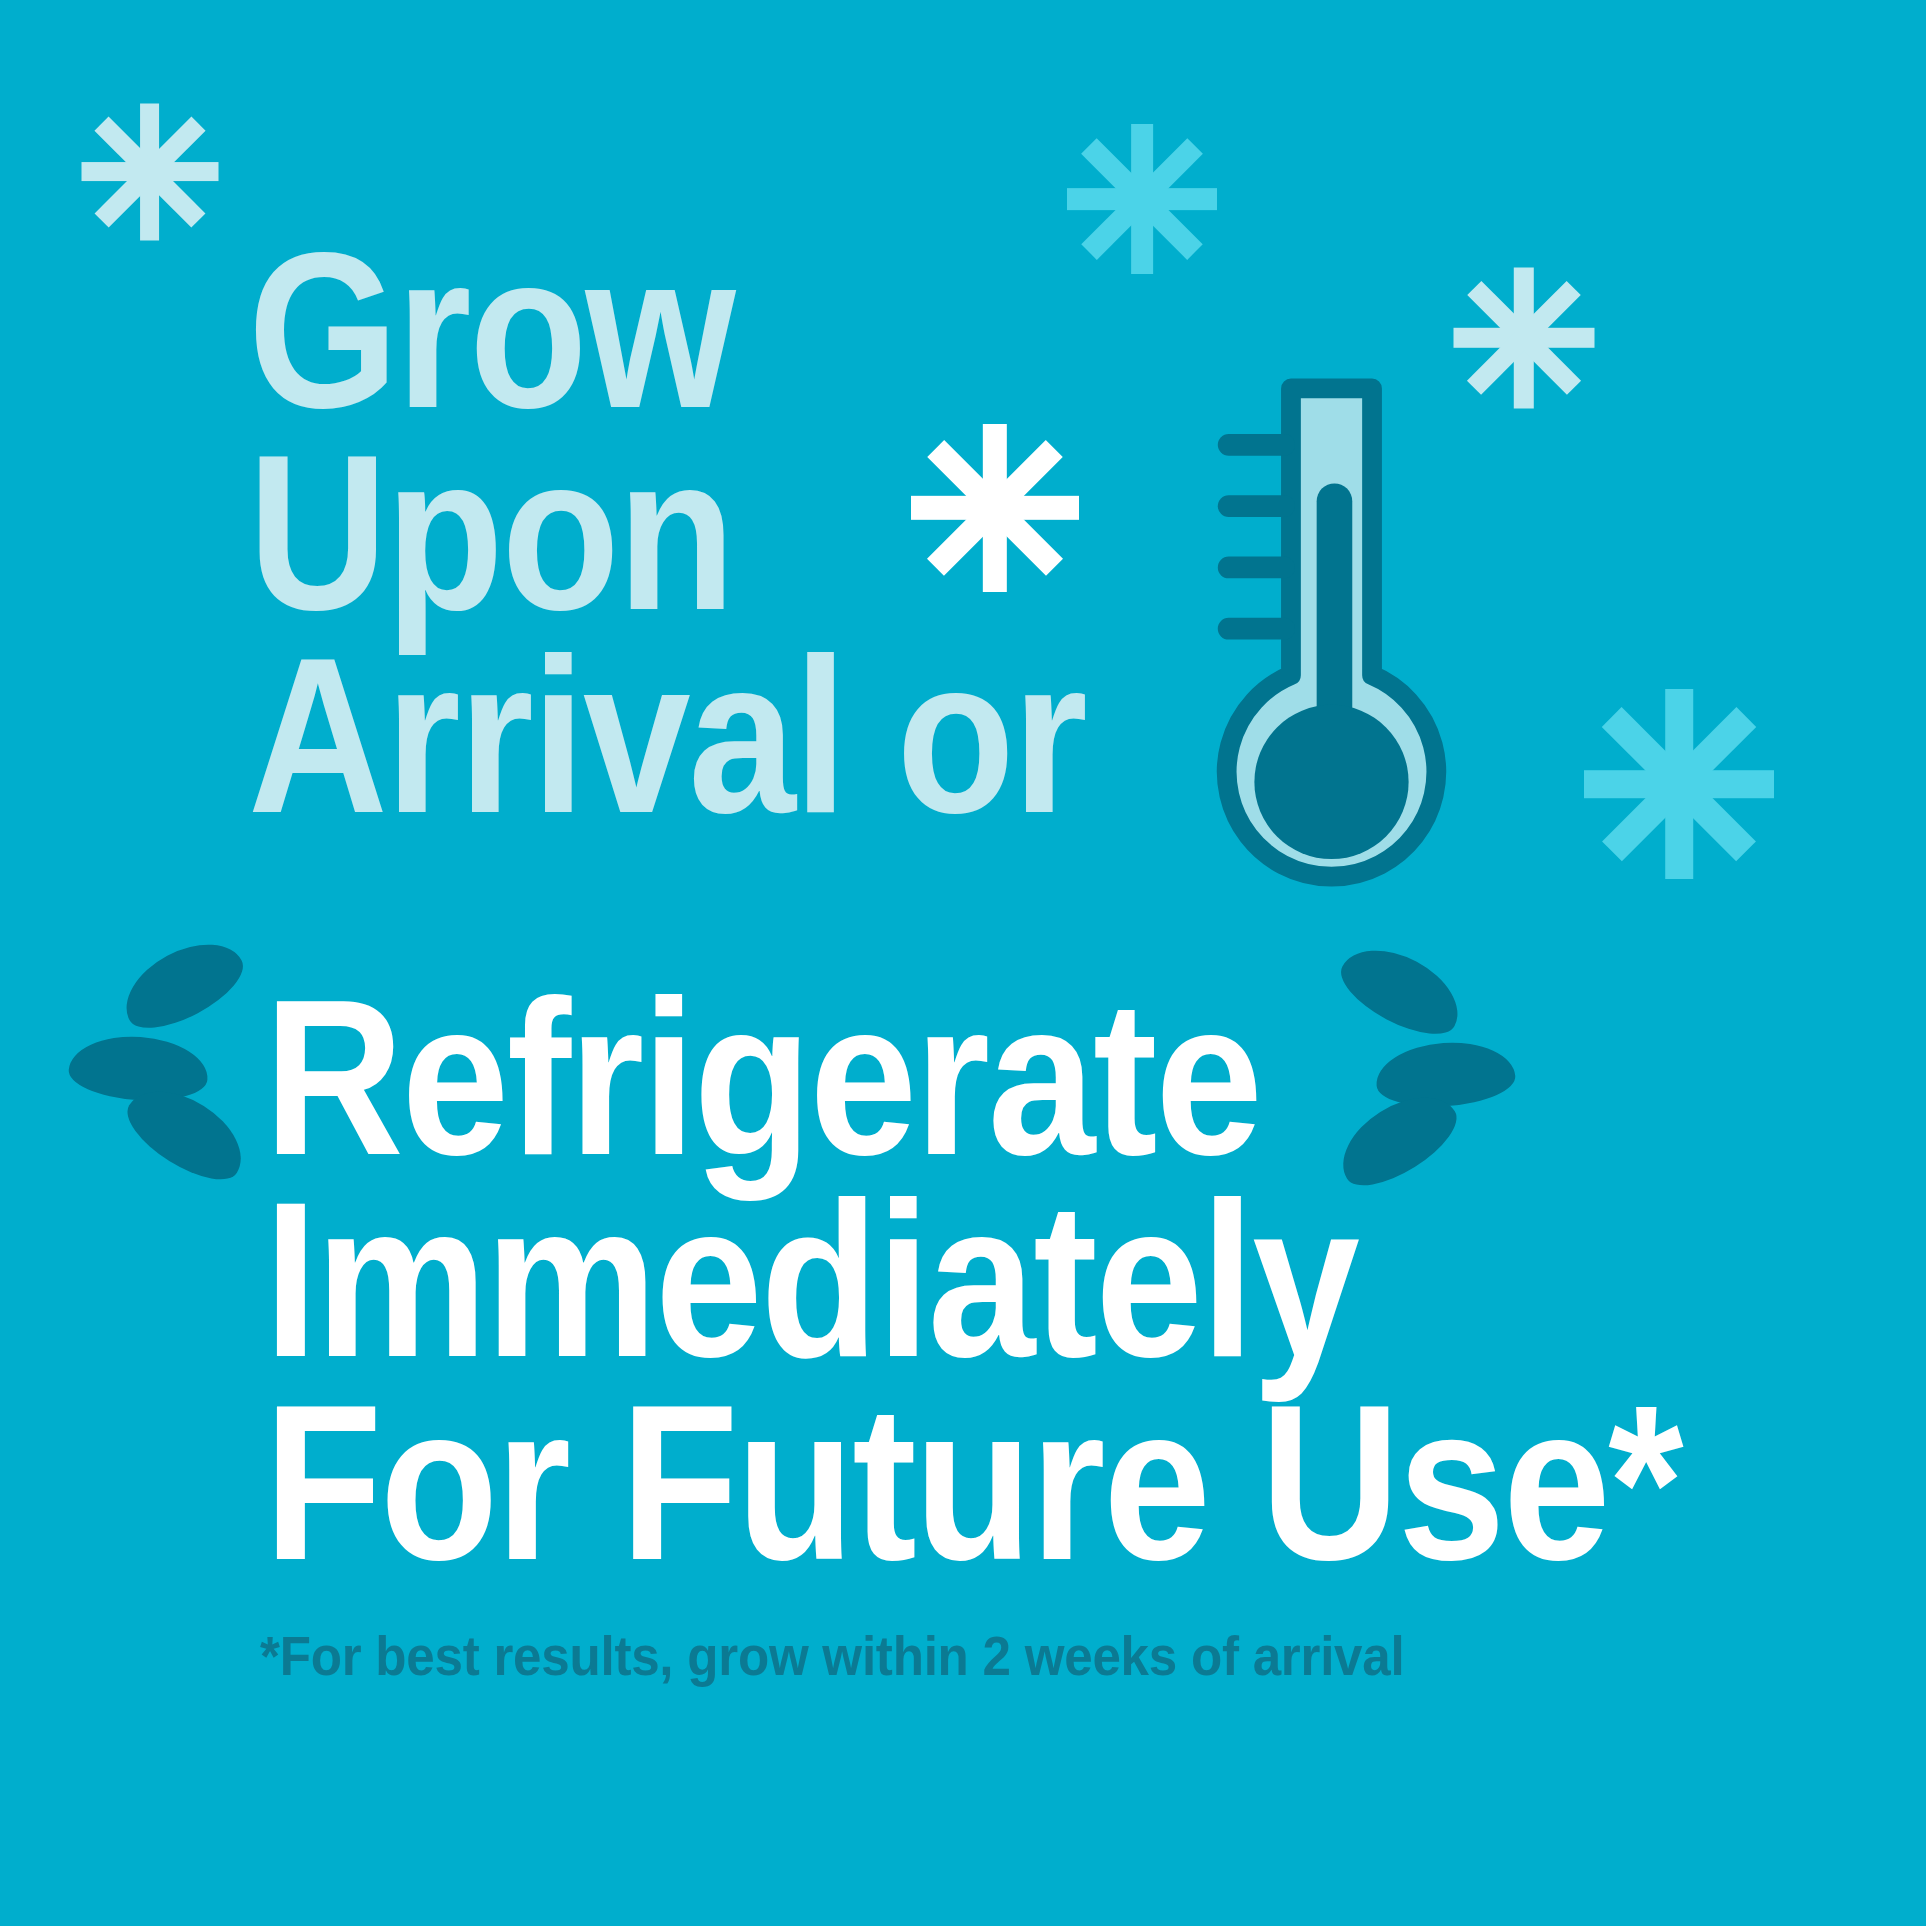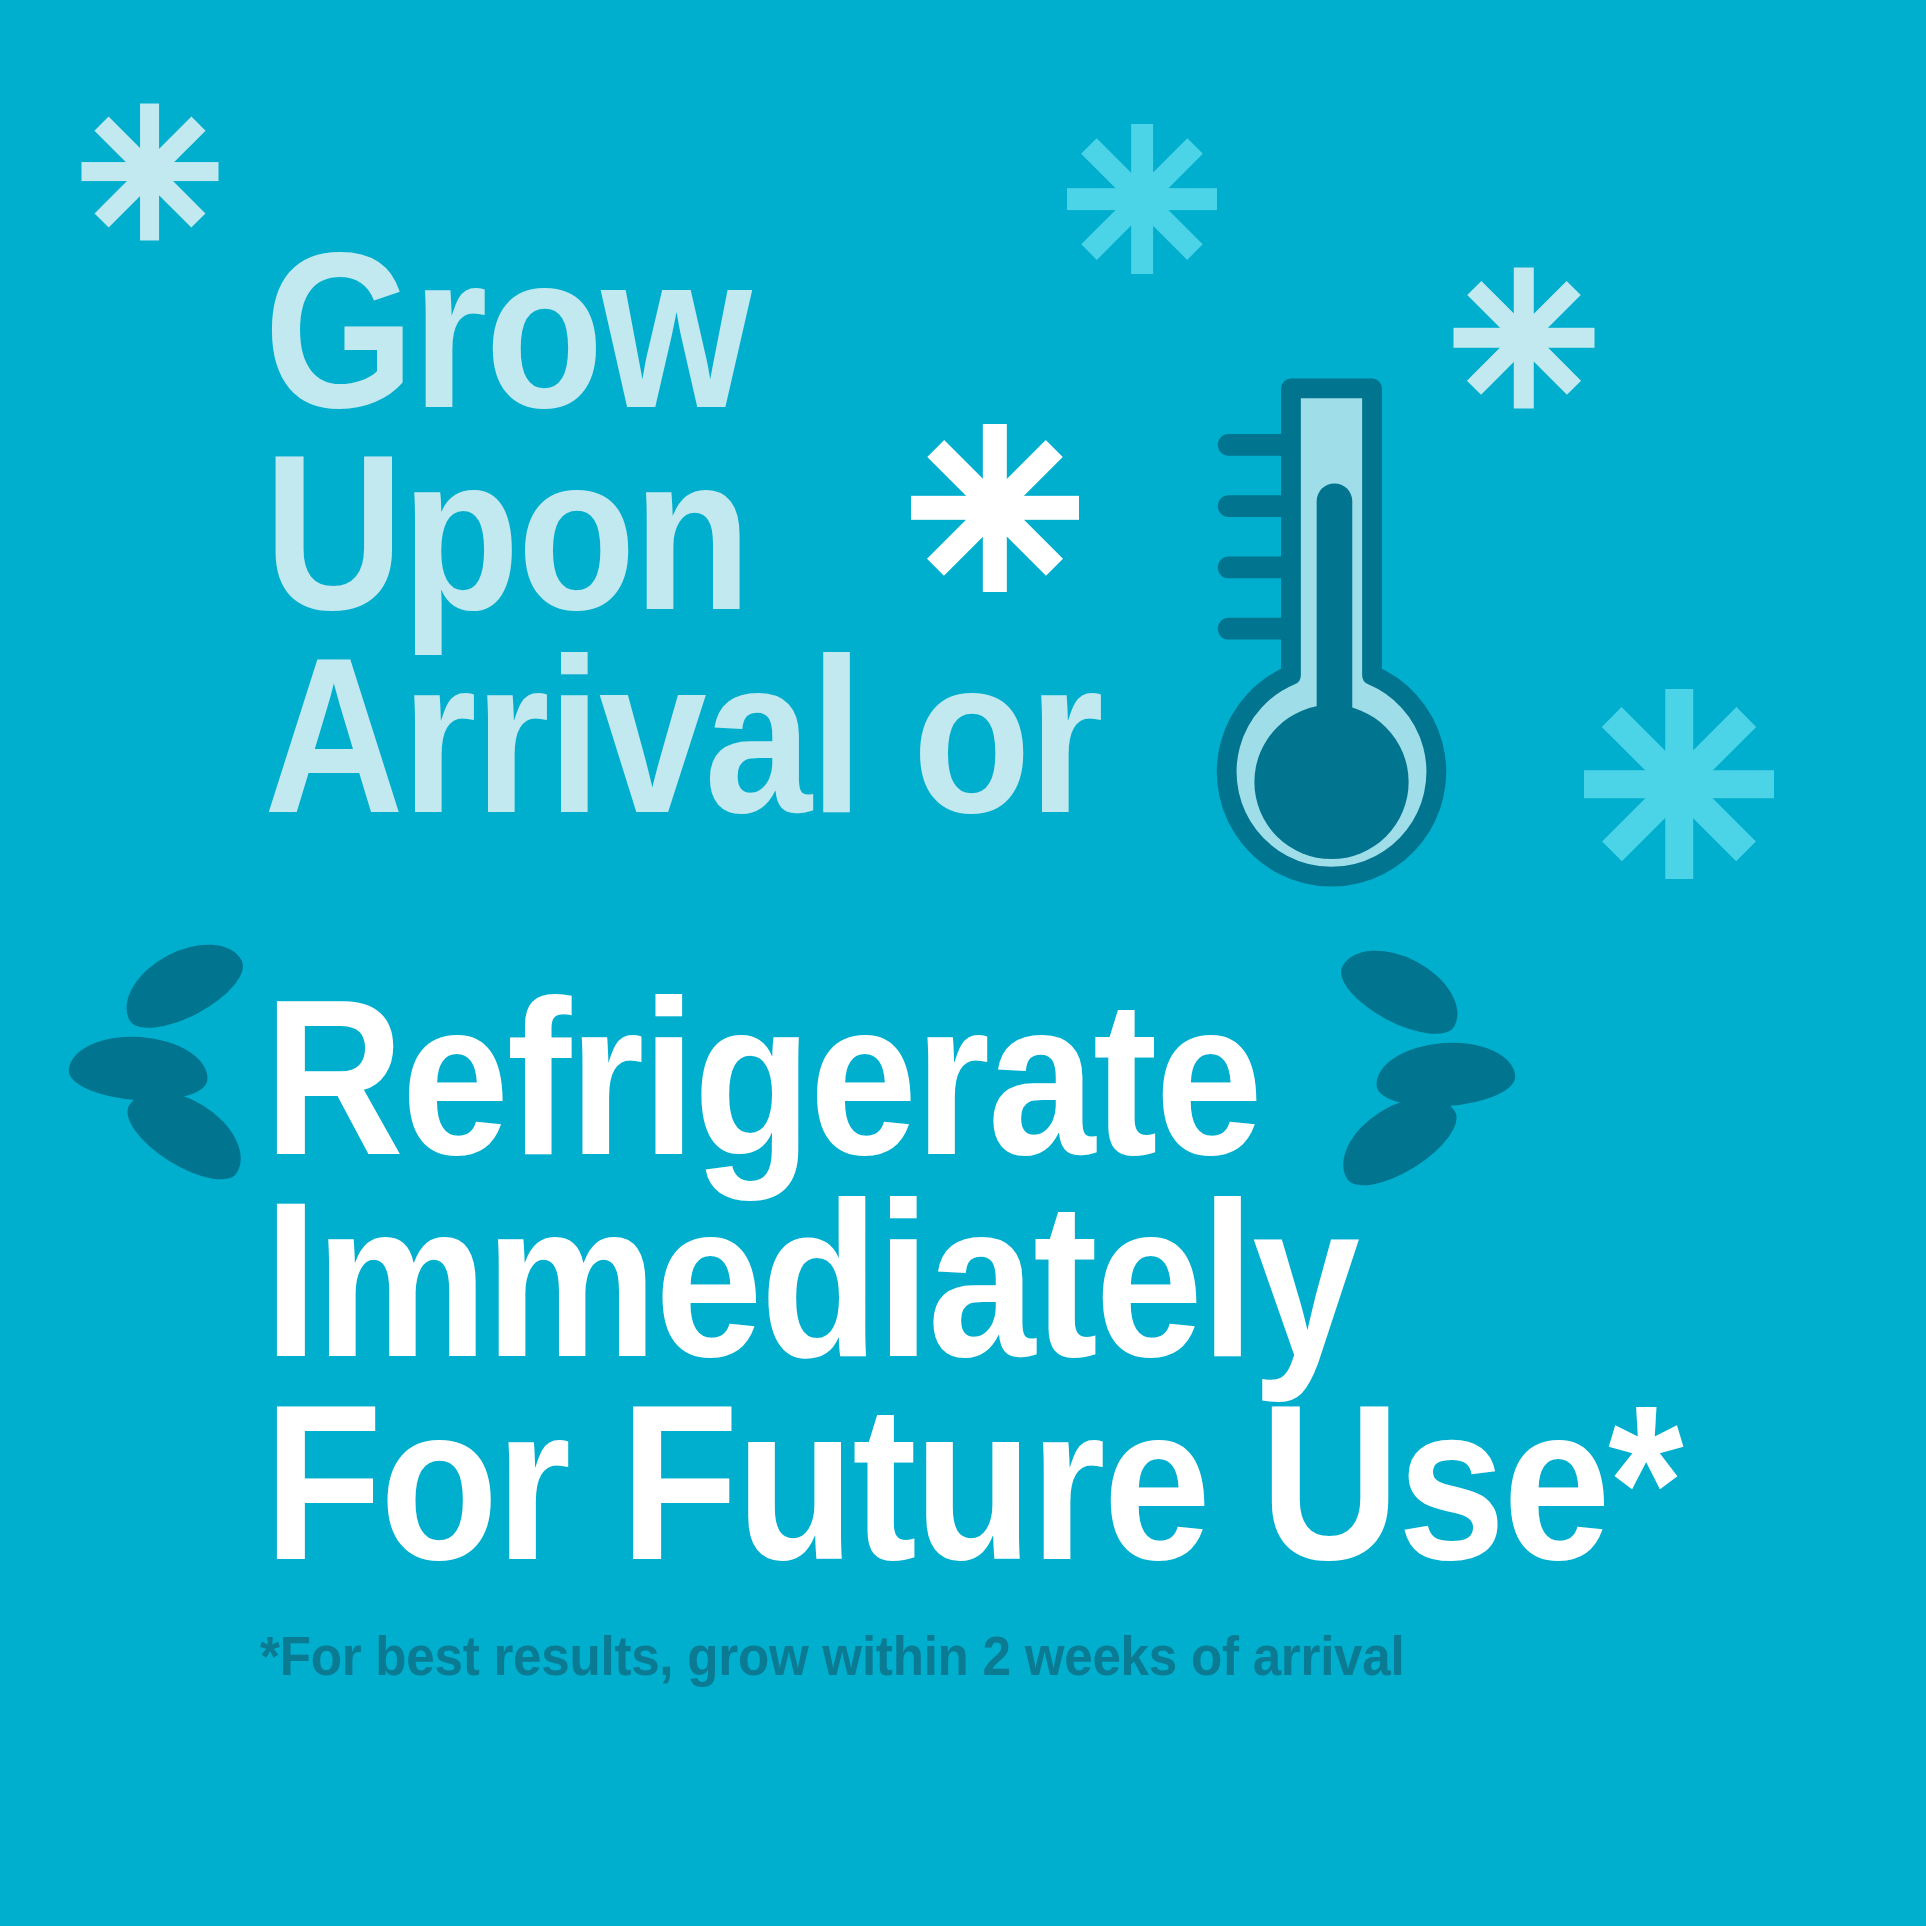--- a/index.html
+++ b/index.html
@@ -76,21 +76,21 @@
     white-space: nowrap;
     color: #c2e9f0;
     font-size: 220px;
     line-height: 0.92;
     transform: scaleX(0.88);
     transform-origin: left center;
   }
   .hl-line.white {
     color: #ffffff;
   }
-  .block-light { position: absolute; left: 16px; top: 0; }
+  .block-light { position: absolute; left: 0; top: 0; }
   .block-white { position: absolute; left: 16px; top: 747px; }
 
   .footnote {
     position: absolute;
     left: 0;
     top: 1624px;
     width: 1665px;
     text-align: center;
     color: #0b7a93;
     font-family: "Liberation Sans Narrow", "Liberation Sans", sans-serif;

